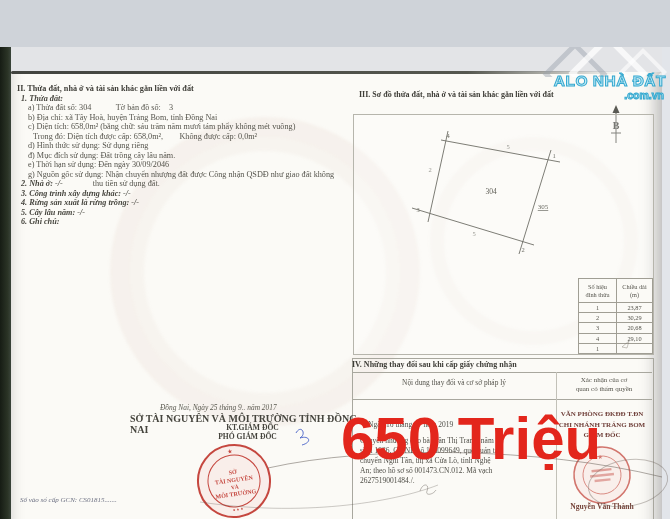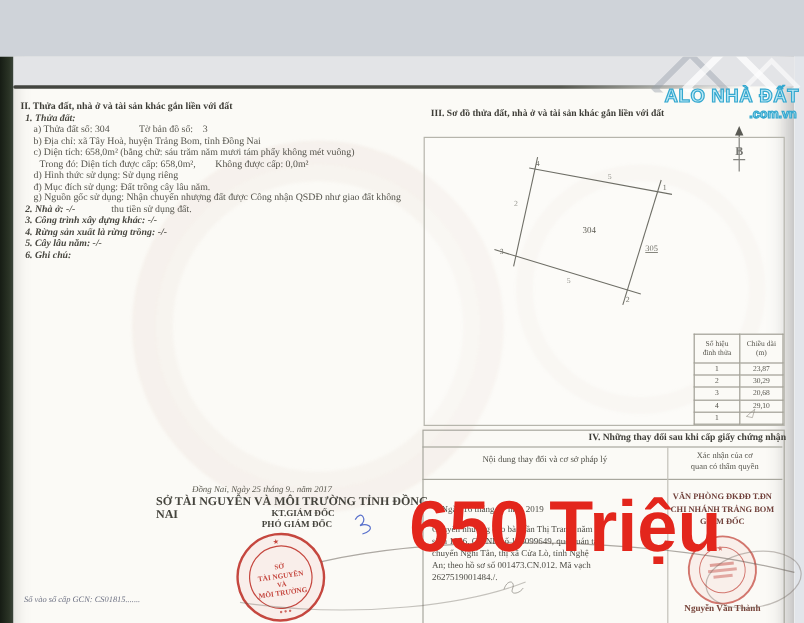--- a/index.html
+++ b/index.html
@@ -31,21 +31,21 @@
           font-size:6.3px;line-height:7.2px;color:#55544c;background:#fbfaf6;}
   .vtable td{border:1px solid #a09e94;text-align:center;padding:1px 0;}
   .vtable .hd{height:24px;}
   
   .logo{left:548px;top:26px;width:118px;text-align:right;font-family:"Liberation Sans","DejaVu Sans",sans-serif;
         color:#bfeaf6;-webkit-text-stroke:1px #35a8cf;font-weight:800;line-height:1;}
   .logo .l1{font-size:15.5px;letter-spacing:.5px;}
   .logo .l2{font-size:10.5px;margin-top:1px;padding-right:2px;}
   
   .box4{left:352px;top:311px;width:300px;height:167px;border:1px solid #a8a79e;}
-  .box4-title{left:352px;top:313px;width:303px;text-align:right;font-weight:bold;font-size:8px;color:#3e3d37;}
+  .box4-title{left:352px;top:313px;width:303px;text-align:left;font-weight:bold;font-size:8px;color:#3e3d37;}
   .hdrrow{left:352px;top:325px;width:300px;height:26px;border-top:1px solid #a8a79e;border-bottom:1px solid #a8a79e;}
   .vdiv{left:556px;top:325px;width:1px;height:153px;background:#c2c1b8;}
   .colL{left:356px;top:331px;width:196px;text-align:center;font-size:7.4px;color:#55544c;}
   .colR{left:558px;top:329px;width:92px;text-align:center;font-size:7px;line-height:8.5px;color:#55544c;}
   .content4{left:360px;top:372px;width:192px;font-size:7.5px;line-height:10px;color:#4e4d46;}
   .office{left:548px;top:362px;width:108px;text-align:center;font-weight:bold;font-size:7px;line-height:10.5px;color:#6f3f39;}
   .signer-r{left:548px;top:455px;width:108px;text-align:center;font-weight:bold;font-size:7.6px;color:#77453b;}
   
   .f-date{left:160px;top:356px;width:185px;text-align:left;font-style:italic;font-size:7.4px;color:#5a594f;}
   .f-org{left:130px;top:366px;width:245px;text-align:left;font-weight:bold;font-size:10px;color:#45443d;}
@@ -80,20 +80,21 @@
 
   <div class="abs sec2">
     <div class="t">II. Thửa đất, nhà ở và tài sản khác gắn liền với đất</div>
     <div class="it">1. Thửa đất:</div>
     <div class="sub pre">a) Thửa đất số: 304            Tờ bản đồ số:    3</div>
     <div class="sub">b) Địa chỉ: xã Tây Hoà, huyện Trảng Bom, tỉnh Đồng Nai</div>
     <div class="sub">c) Diện tích: 658,0m² (bằng chữ: sáu trăm năm mươi tám phẩy không mét vuông)</div>
     <div class="sub2 pre">Trong đó: Diện tích được cấp: 658,0m²,        Không được cấp: 0,0m²</div>
     <div class="sub">d) Hình thức sử dụng: Sử dụng riêng</div>
     <div class="sub">đ) Mục đích sử dụng: Đất trồng cây lâu năm.</div>
+    <div class="sub">e) Thời hạn sử dụng: Đến ngày 30/09/2046</div>
     <div class="sub">g) Nguồn gốc sử dụng: Nhận chuyển nhượng đất được Công nhận QSDĐ như giao đất không</div>
     <div>
       <span class="it">2. Nhà ở: -/-</span>
       <span style="padding-left:28px;">thu tiền sử dụng đất.</span>
     </div>
     <div class="it">3. Công trình xây dựng khác: -/-</div>
     <div class="it">4. Rừng sản xuất là rừng trồng: -/-</div>
     <div class="it">5. Cây lâu năm: -/-</div>
     <div class="it">6. Ghi chú:</div>
   </div>

